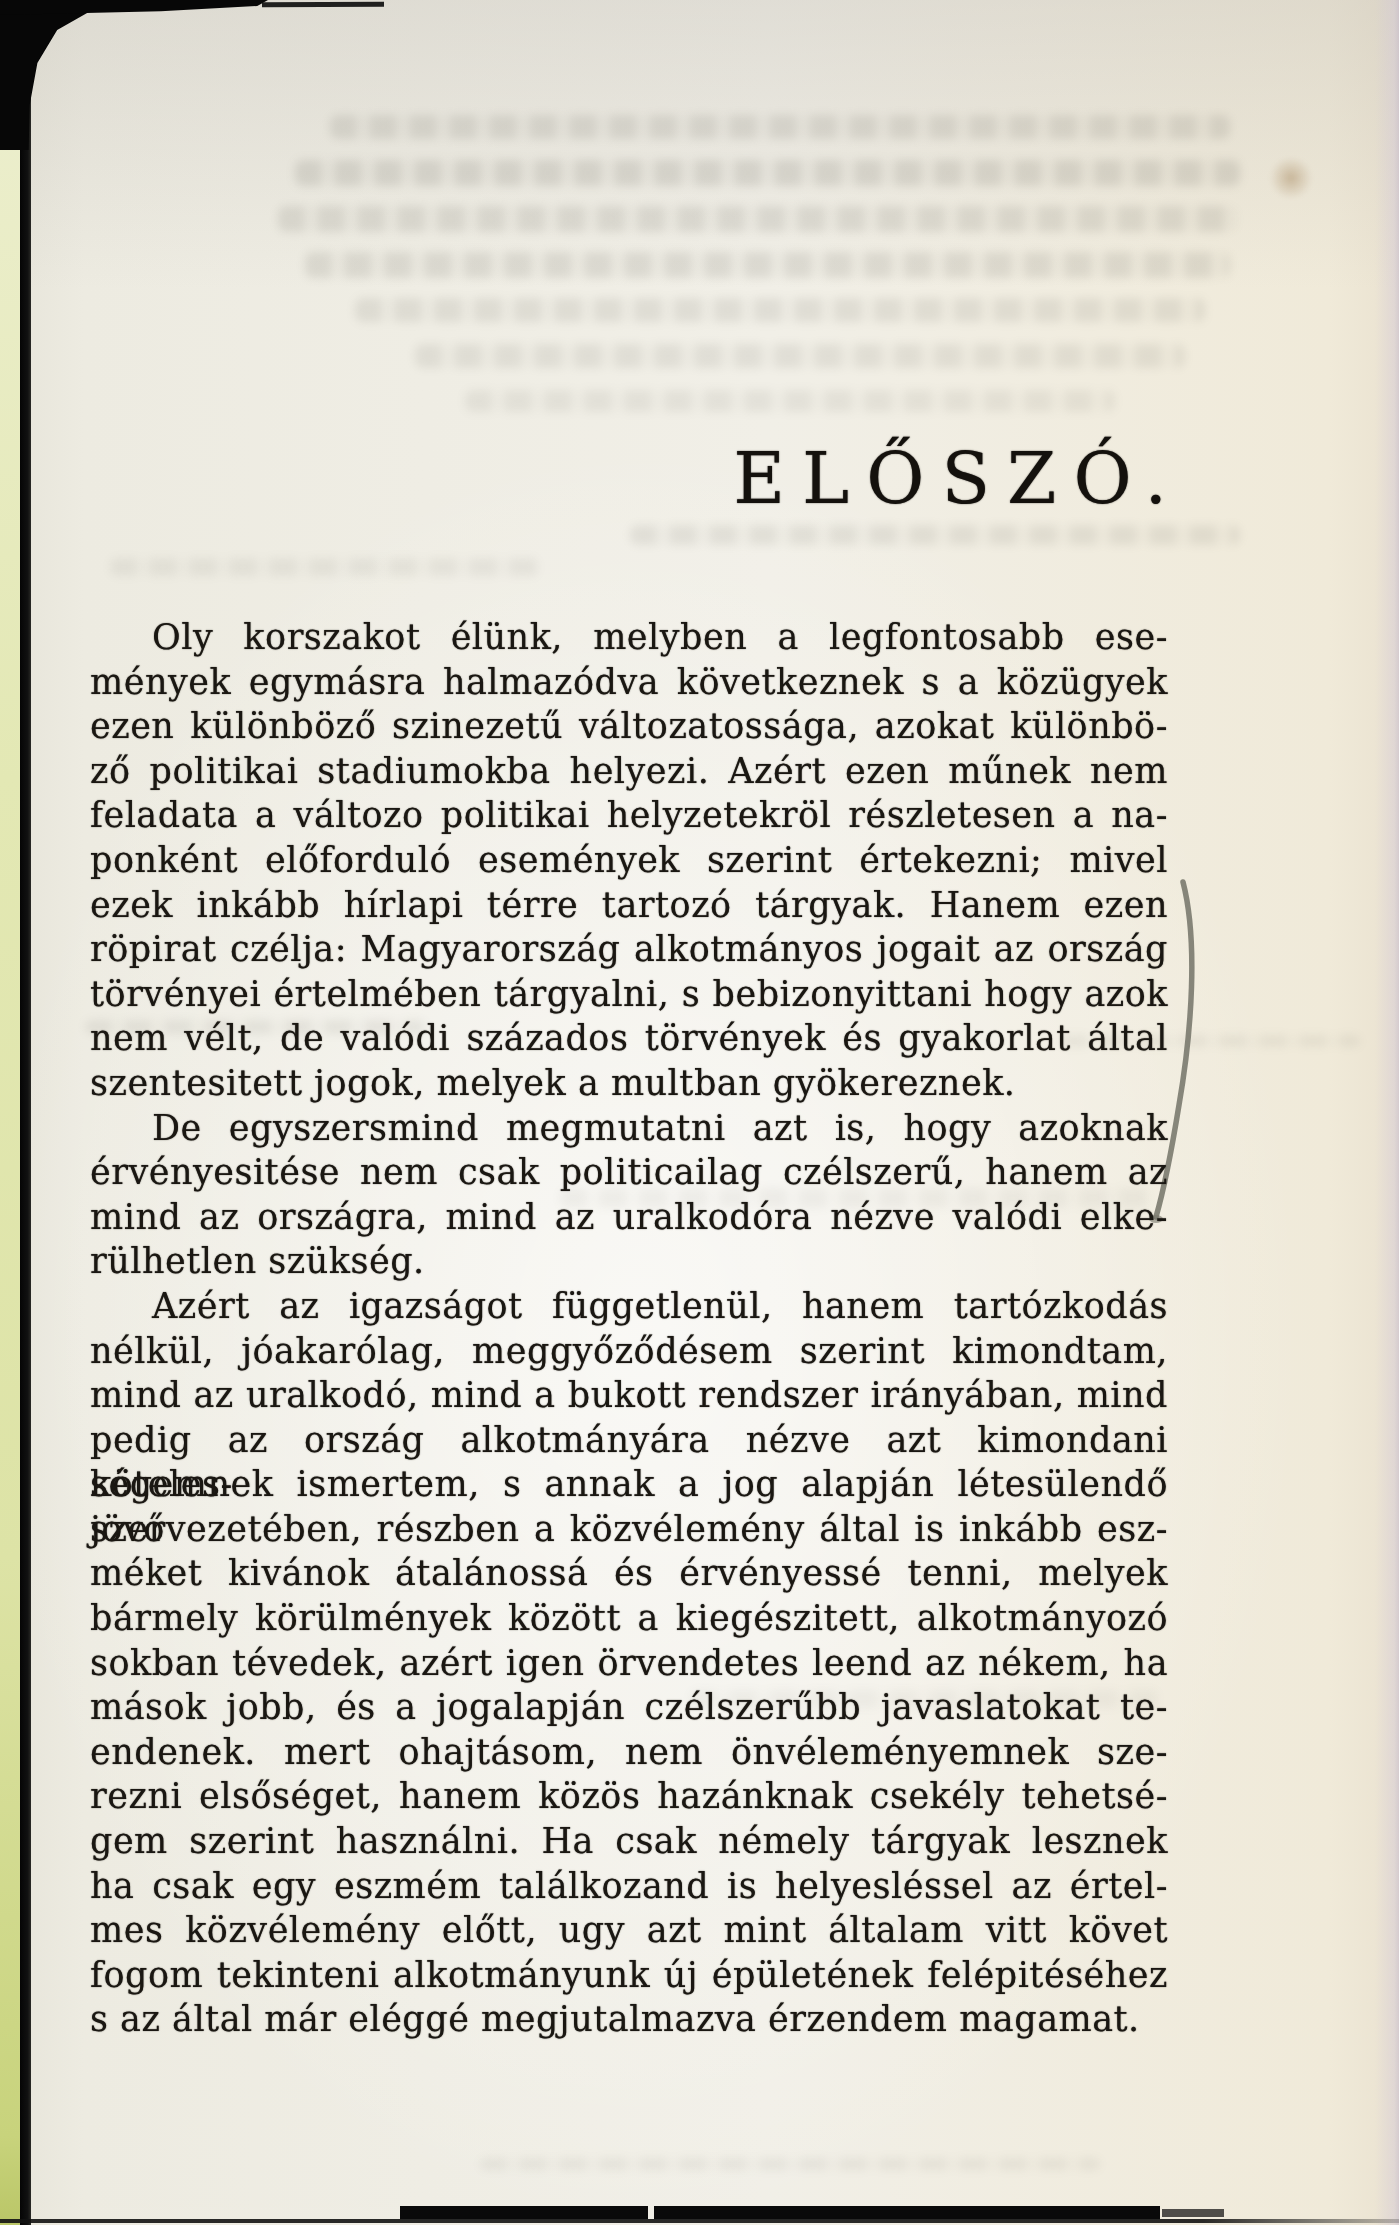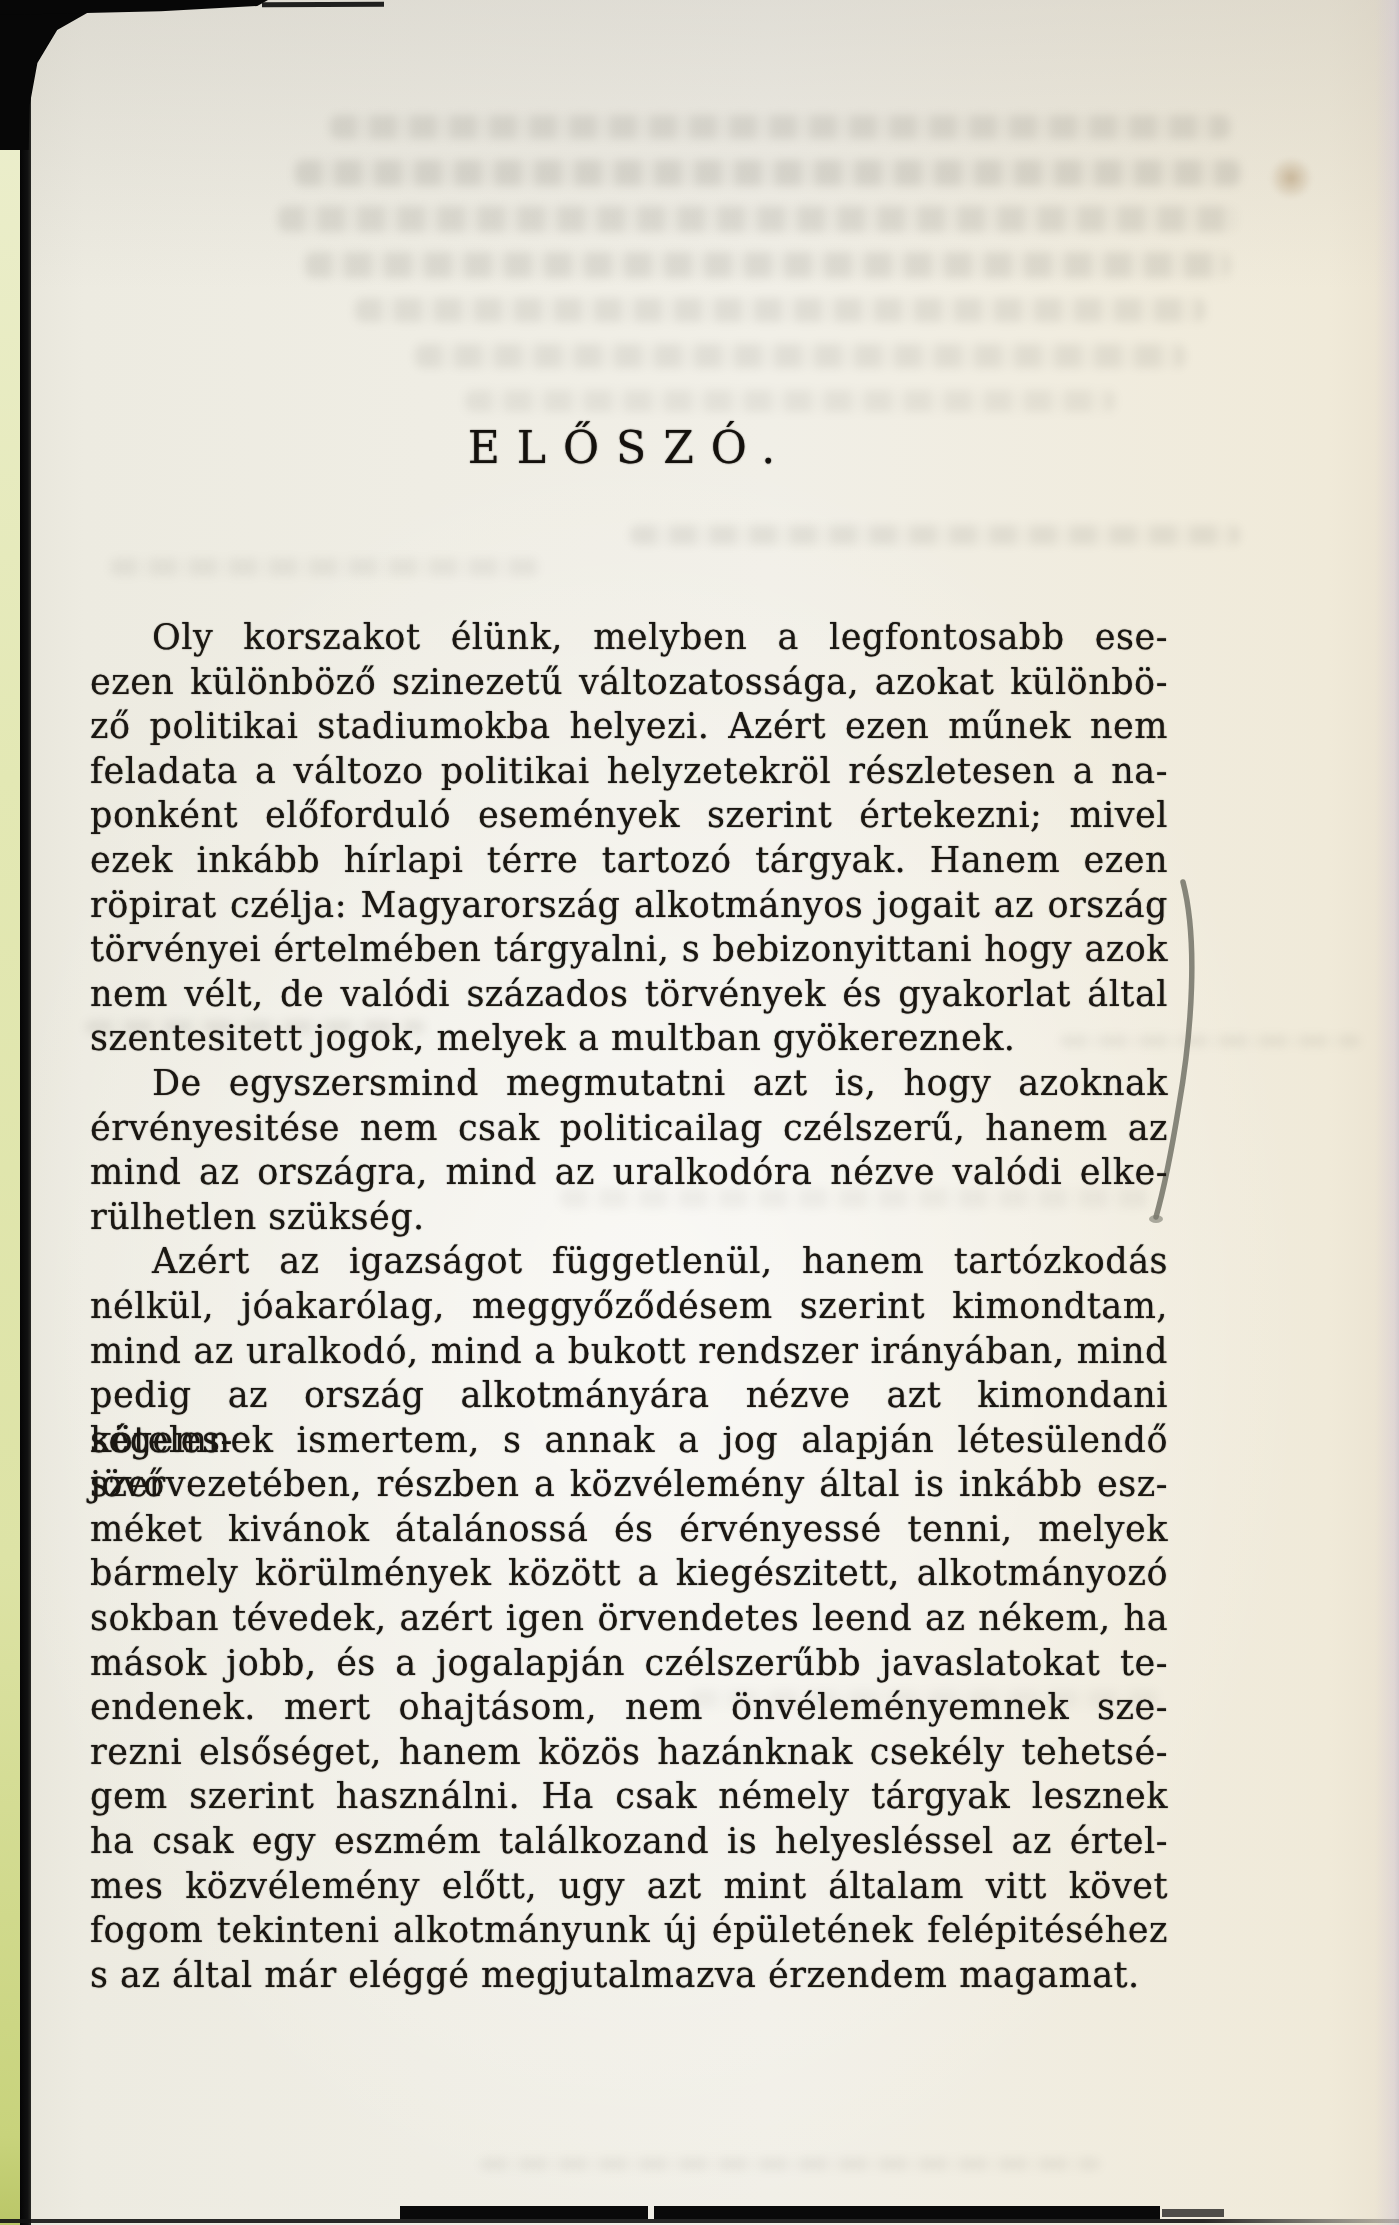--- a/index.html
+++ b/index.html
@@ -53,23 +53,23 @@
     background:radial-gradient(circle,rgba(146,108,58,.38),rgba(146,108,58,0) 70%);
     filter:blur(2px);
   }
   
   .bleed{
     position:absolute;filter:blur(5px);border-radius:8px;
     background:repeating-linear-gradient(90deg,rgba(118,116,106,.55) 0 26px,rgba(118,116,106,.15) 26px 40px);
   }
   
   .page-heading{
-    position:absolute;left:90px;top:421px;width:1078px;margin:1px;
-    text-align:center;
-    font-size:44px;font-weight:normal;letter-spacing:17px;
+    position:absolute;left:90px;top:421px;width:1078px;margin:16px;
+    text-align:right;
+    font-size:71px;font-weight:normal;letter-spacing:17px;
     color:#14110d;text-shadow:0 0 1.4px rgba(20,17,13,.85);
   }
   .text-block{
     position:absolute;left:90px;top:615px;width:1078px;
     font-size:35px;letter-spacing:.5px;
     color:#1a1712;text-shadow:0 0 1.2px rgba(26,23,18,.8);
   }
   .paragraph{margin:0;}
   .line{
     height:44.6px;line-height:44.6px;white-space:normal;
@@ -108,20 +108,21 @@
 
   <svg class="margin-curve" viewBox="0 0 80 380" xmlns="http://www.w3.org/2000/svg">
     <path d="M38,14 C53,72 47,162 34,237 C28,274 21,314 11,349" fill="none" stroke="#6b6b60" stroke-width="5.5" stroke-linecap="round" opacity="0.8"></path>
     <ellipse cx="11" cy="351" rx="7" ry="4" fill="#7a7a6e" opacity="0.6"></ellipse>
   </svg>
 
   <h1 class="page-heading">ELŐSZÓ.</h1>
   <div class="text-block">
       <div class="paragraph">
         <div class="line first">Oly korszakot élünk, melyben a legfontosabb ese-</div>
+        <div class="line">mények egymásra halmazódva következnek s a közügyek</div>
         <div class="line">ezen különböző szinezetű változatossága, azokat különbö-</div>
         <div class="line">ző politikai stadiumokba helyezi. Azért ezen műnek nem</div>
         <div class="line">feladata a változo politikai helyzetekröl részletesen a na-</div>
         <div class="line">ponként előforduló események szerint értekezni; mivel</div>
         <div class="line">ezek inkább hírlapi térre tartozó tárgyak. Hanem ezen</div>
         <div class="line">röpirat czélja: Magyarország alkotmányos jogait az ország</div>
         <div class="line">törvényei értelmében tárgyalni, s bebizonyittani hogy azok</div>
         <div class="line">nem vélt, de valódi százados törvények és gyakorlat által</div>
         <div class="line last">szentesitett jogok, melyek a multban gyökereznek.</div>
       </div>

